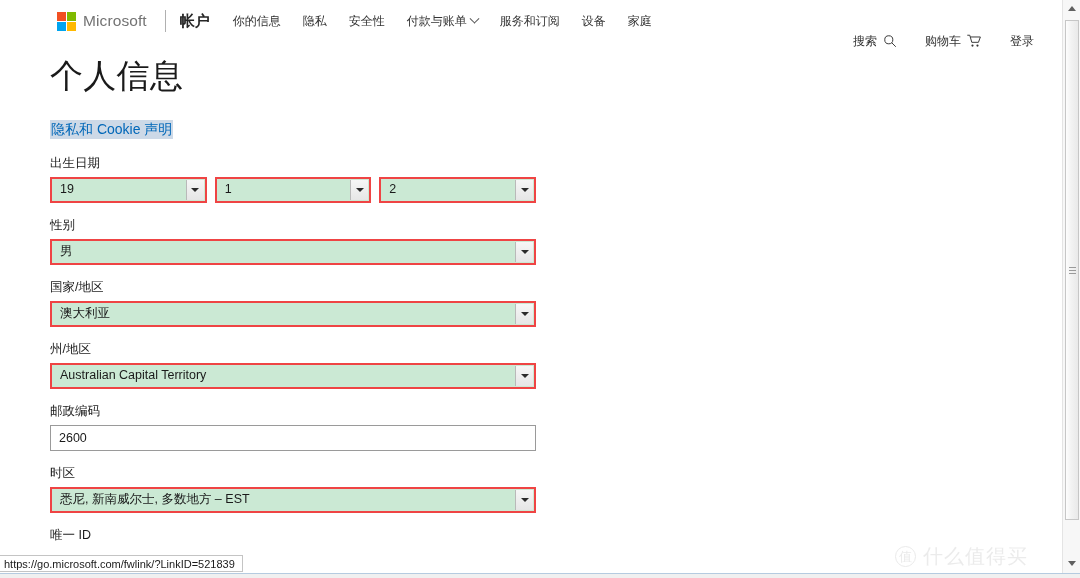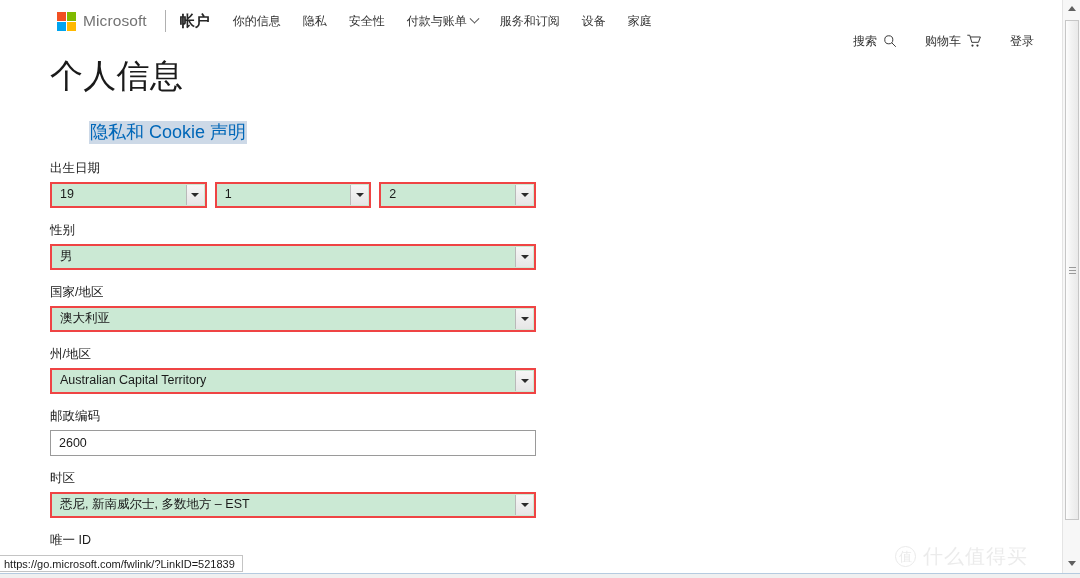--- a/index.html
+++ b/index.html
@@ -137,26 +137,25 @@
     font-size: 33px;
     font-weight: 400;
     color: #1a1a1a;
     margin: 0;
     line-height: 1.2;
     letter-spacing: 0.3px;
   }
 
   .privacy-link-row { margin-top: 24px; }
   .privacy-link {
-    font-size: 18px;
+    font-size: 14px;
     color: #0067b8;
     text-decoration: none;
     background: #cdd9e7;          
     padding: 1px 1px 2px 1px;
-    margin-left: 39px;
   }
 
   
   .field-label {
     font-size: 12.5px;
     font-weight: 400;
     color: #1a1a1a;
     margin: 15px 0 6px 0;
     line-height: 1.2;
   }

